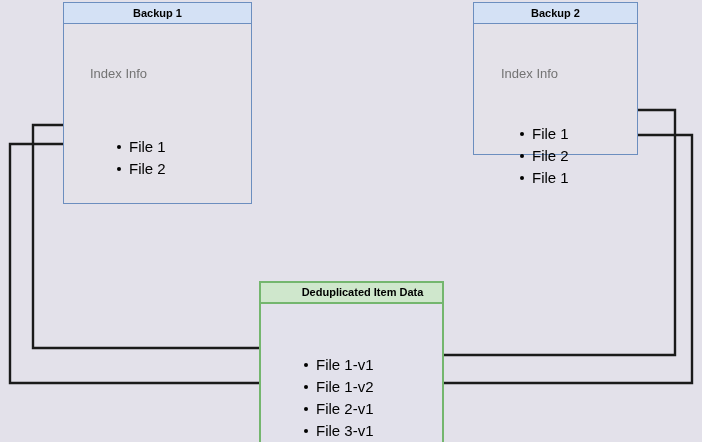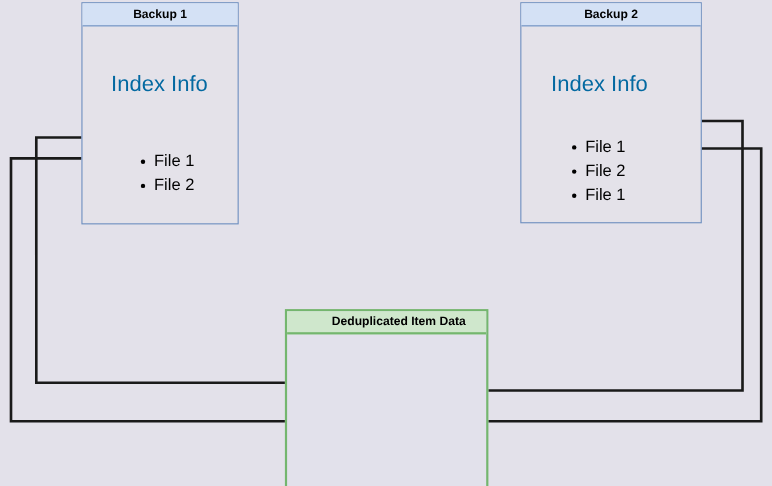--- a/index.html
+++ b/index.html
@@ -75,29 +75,29 @@
     background: #e2e1eb;
   }
   .box.green .box-title {
     background: #cfe7cc;
     border-bottom: 2px solid #74b66e;
     height: 21px;
     padding-left: 22px;
   }
 
   
-  #backup1 { left: 74px;  top: 2px;   width: 143px; height: 202px; }
-  #backup2 { left: 473px; top: 2px;   width: 165px; height: 201px; }
+  #backup1 { left: 63px;  top: 2px;   width: 189px; height: 202px; }
+  #backup2 { left: 473px; top: 2px;   width: 165px; height: 153px; }
   #dedup   { left: 259px; top: 281px; width: 185px; height: 163px; }
 
   
   .index-info {
     position: absolute;
-    font-size: 20px;
-    color: #0369a1;
+    font-size: 13px;
+    color: #737373;
     line-height: 1;
     white-space: nowrap;
   }
   #backup1 .index-info { left: 26px; top: 43px; }
   #backup2 .index-info { left: 27px; top: 43px; }
 
   
   ul.files {
     position: absolute;
     margin: 0;
@@ -165,15 +165,23 @@
       <ul class="files">
         <li>File 1</li>
         <li>File 2</li>
         <li>File 1</li>
       </ul>
     </div>
   </div>
 
   <div class="box green" id="dedup">
     <div class="box-title">Deduplicated Item Data</div>
+    <div class="box-body">
+      <ul class="files">
+        <li>File 1-v1</li>
+        <li>File 1-v2</li>
+        <li>File 2-v1</li>
+        <li>File 3-v1</li>
+      </ul>
+    </div>
   </div>
 
 </div>
 
 </body></html>

